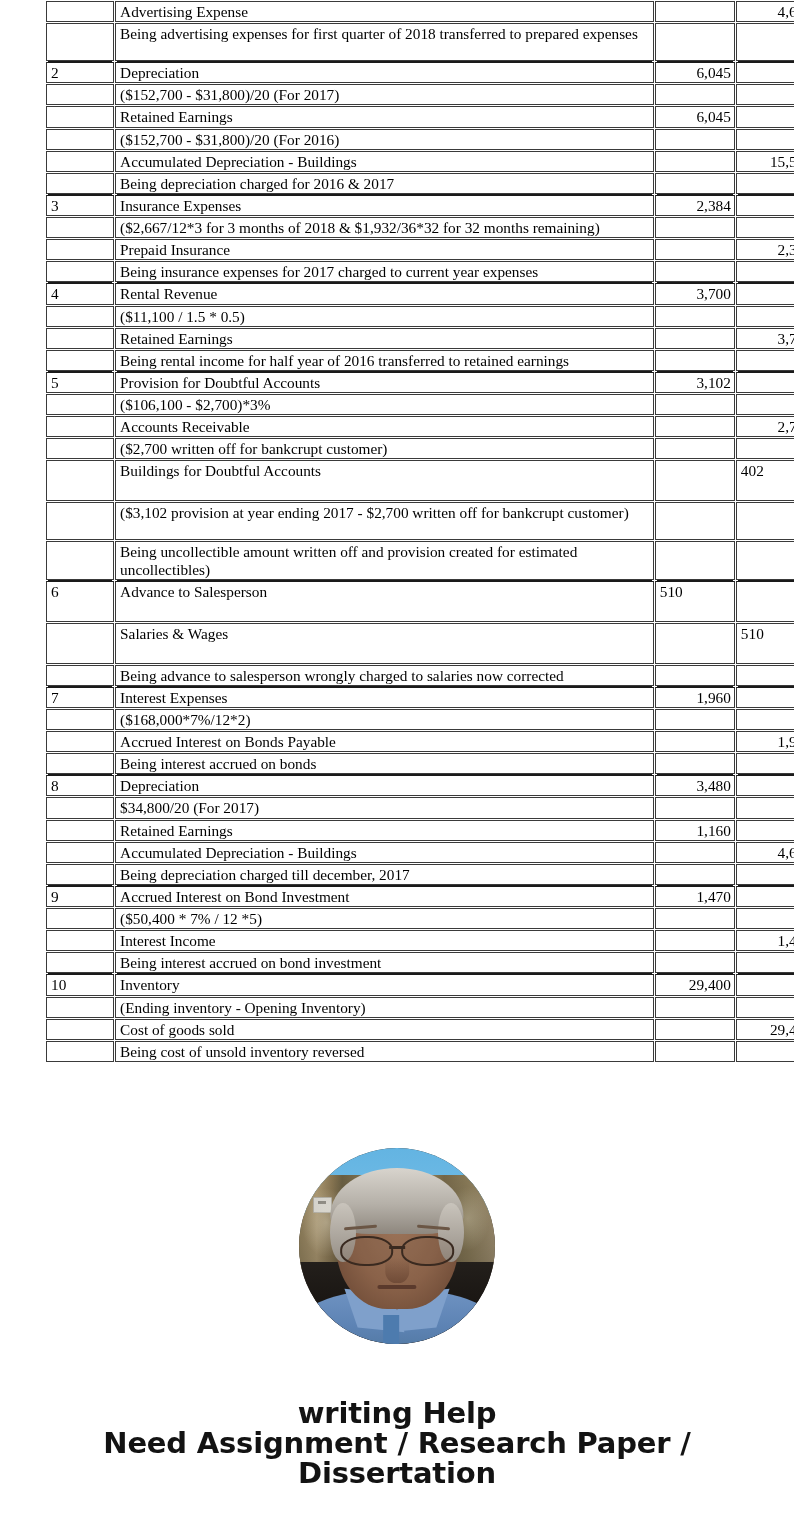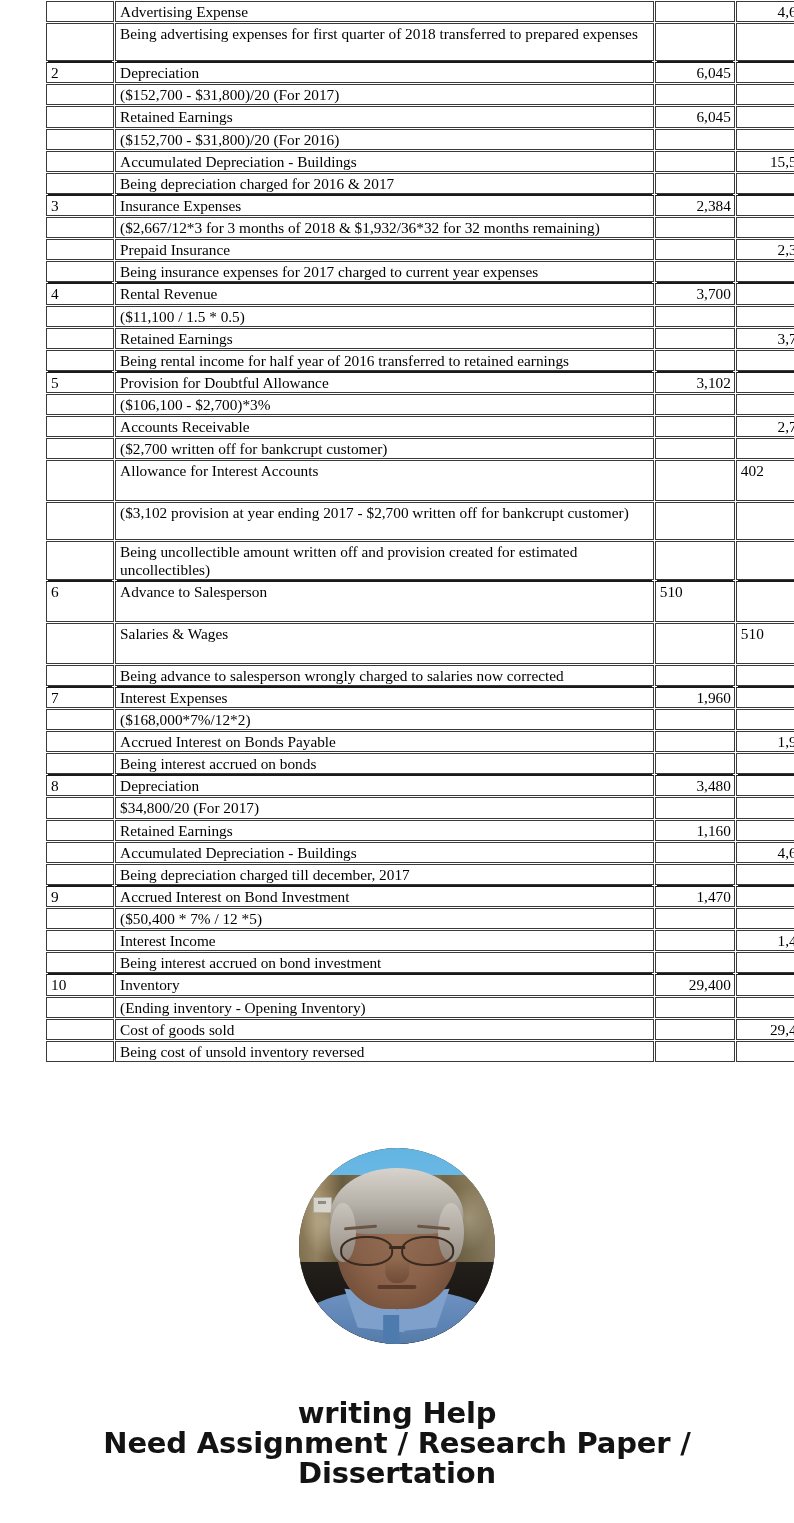--- a/index.html
+++ b/index.html
@@ -302,21 +302,21 @@
           <td class="credit">3,700</td>
         </tr>
         <tr style="height: 19px;">
           <td class="no"></td>
           <td class="desc">Being rental income for half year of 2016 transferred to retained earnings</td>
           <td class="debit"></td>
           <td class="credit"></td>
         </tr>
         <tr class="group-start" style="height: 19px;">
           <td class="no">5</td>
-          <td class="desc">Provision for Doubtful Allowance</td>
+          <td class="desc">Provision for Doubtful Accounts</td>
           <td class="debit">3,102</td>
           <td class="credit"></td>
         </tr>
         <tr style="height: 19px;">
           <td class="no"></td>
           <td class="desc">($106,100 - $2,700)*3%</td>
           <td class="debit"></td>
           <td class="credit"></td>
         </tr>
         <tr style="height: 19px;">
@@ -326,21 +326,21 @@
           <td class="credit">2,700</td>
         </tr>
         <tr style="height: 19px;">
           <td class="no"></td>
           <td class="desc">($2,700 written off for bankcrupt customer)</td>
           <td class="debit"></td>
           <td class="credit"></td>
         </tr>
         <tr style="height: 41px;">
           <td class="no"></td>
-          <td class="desc">Allowance for Interest Accounts</td>
+          <td class="desc">Buildings for Doubtful Accounts</td>
           <td class="debit"></td>
           <td class="credit low">402</td>
         </tr>
         <tr style="height: 38px;">
           <td class="no"></td>
           <td class="desc">($3,102 provision at year ending 2017 - $2,700 written off for bankcrupt customer)</td>
           <td class="debit"></td>
           <td class="credit"></td>
         </tr>
         <tr style="height: 38px;">

